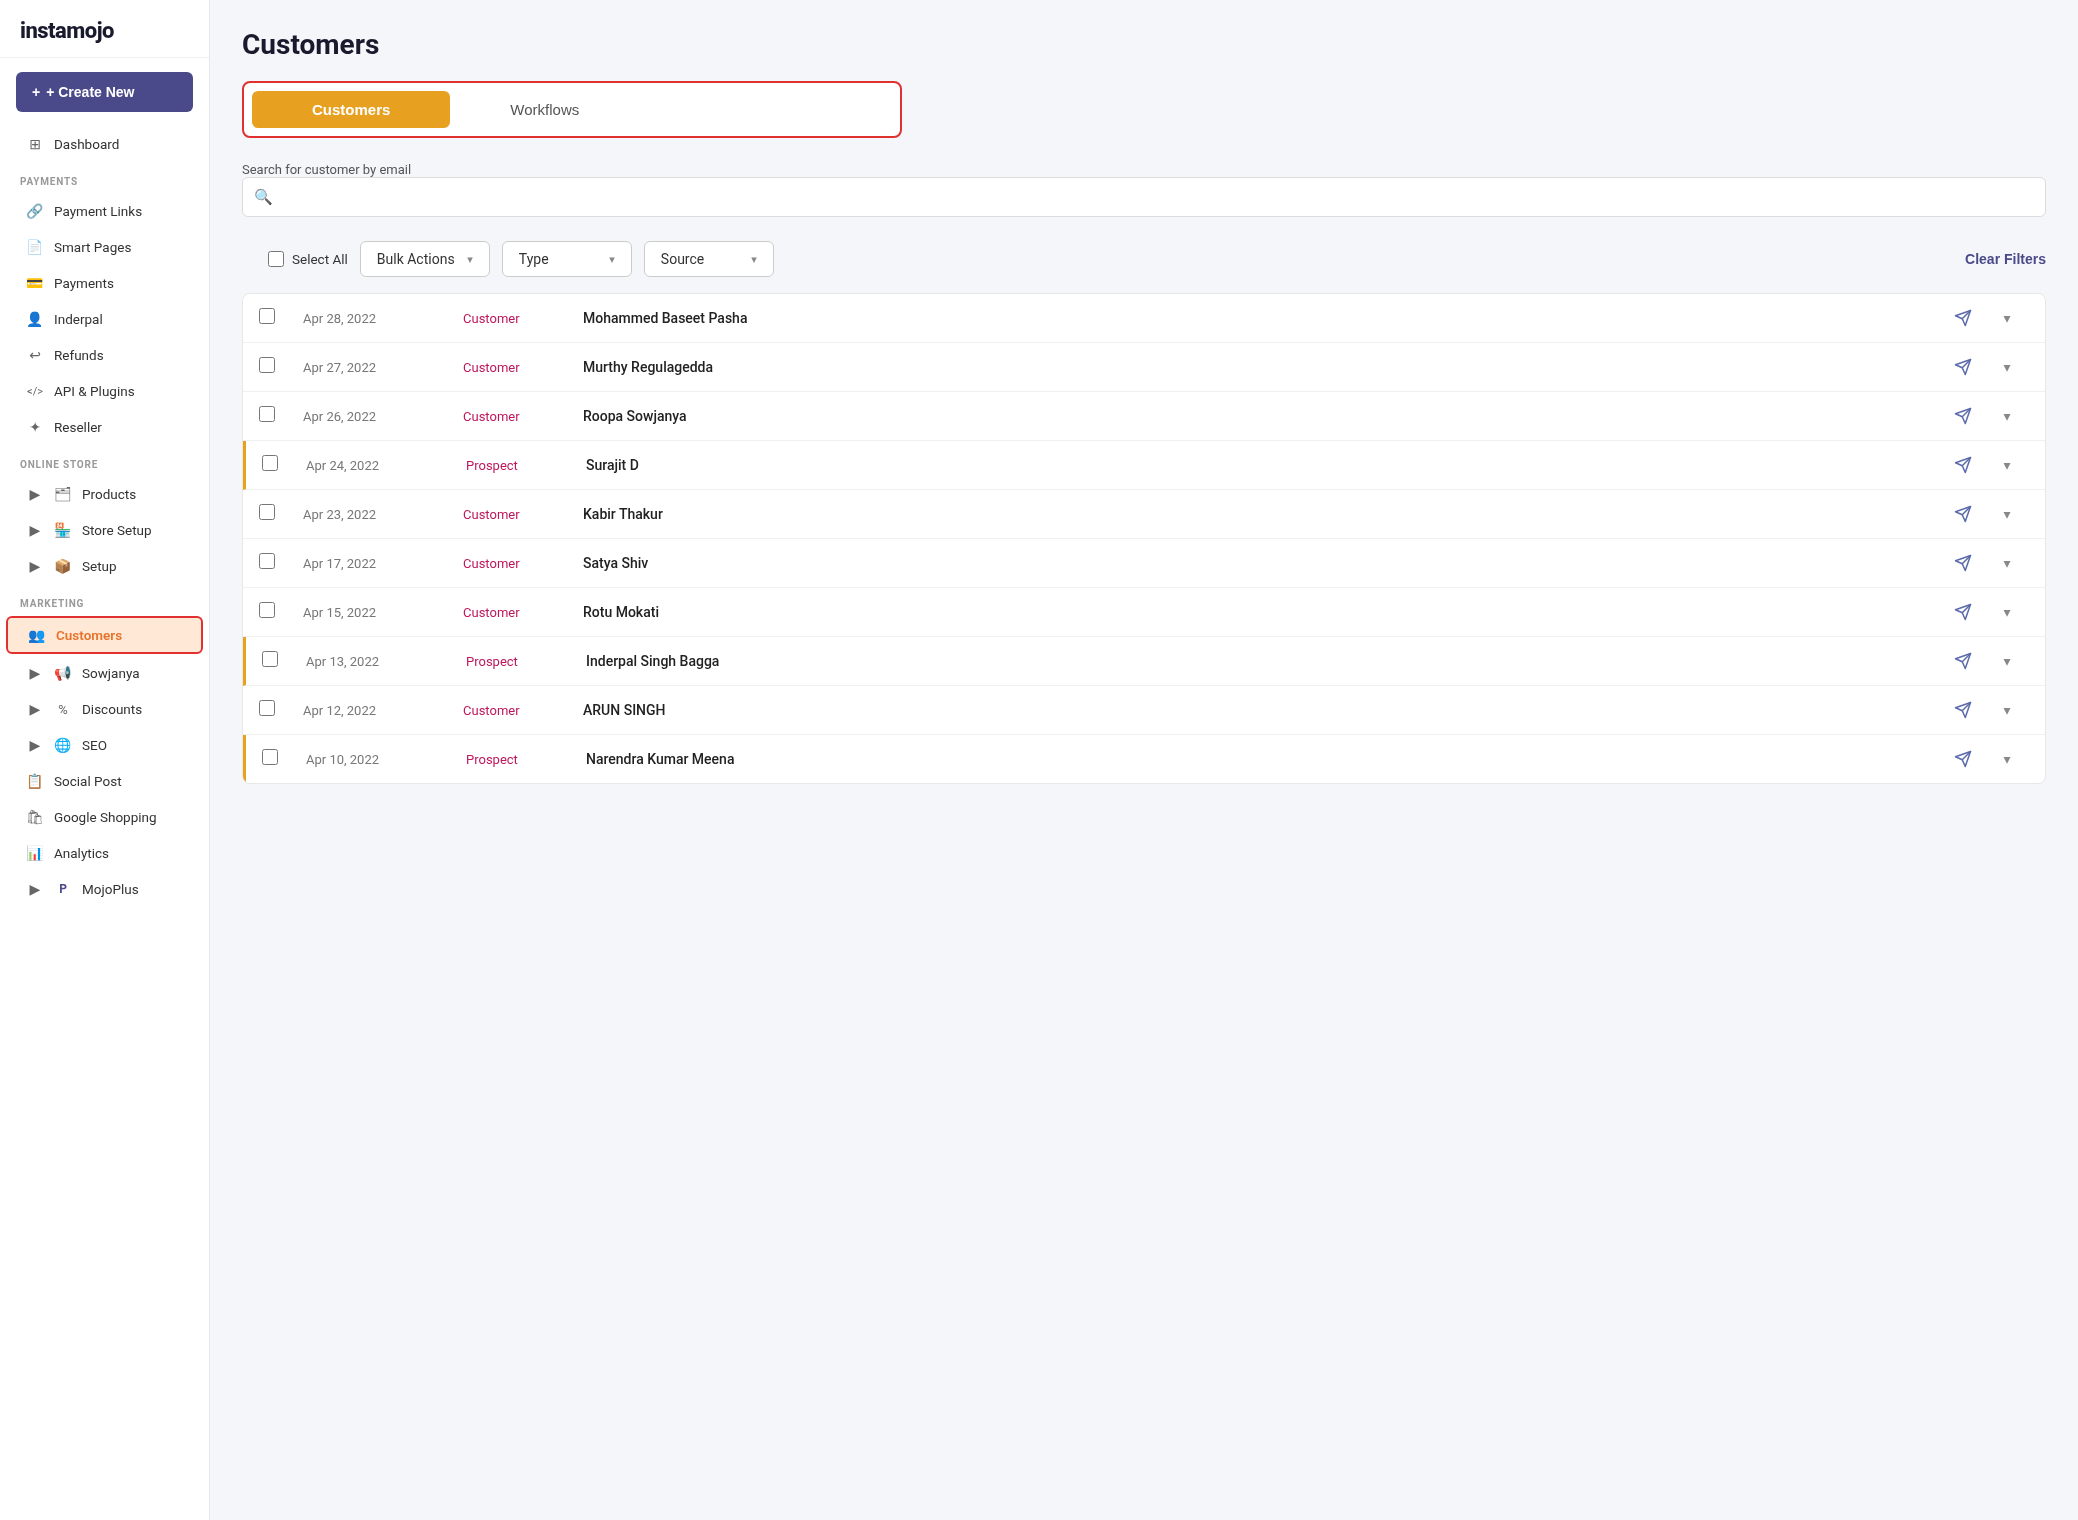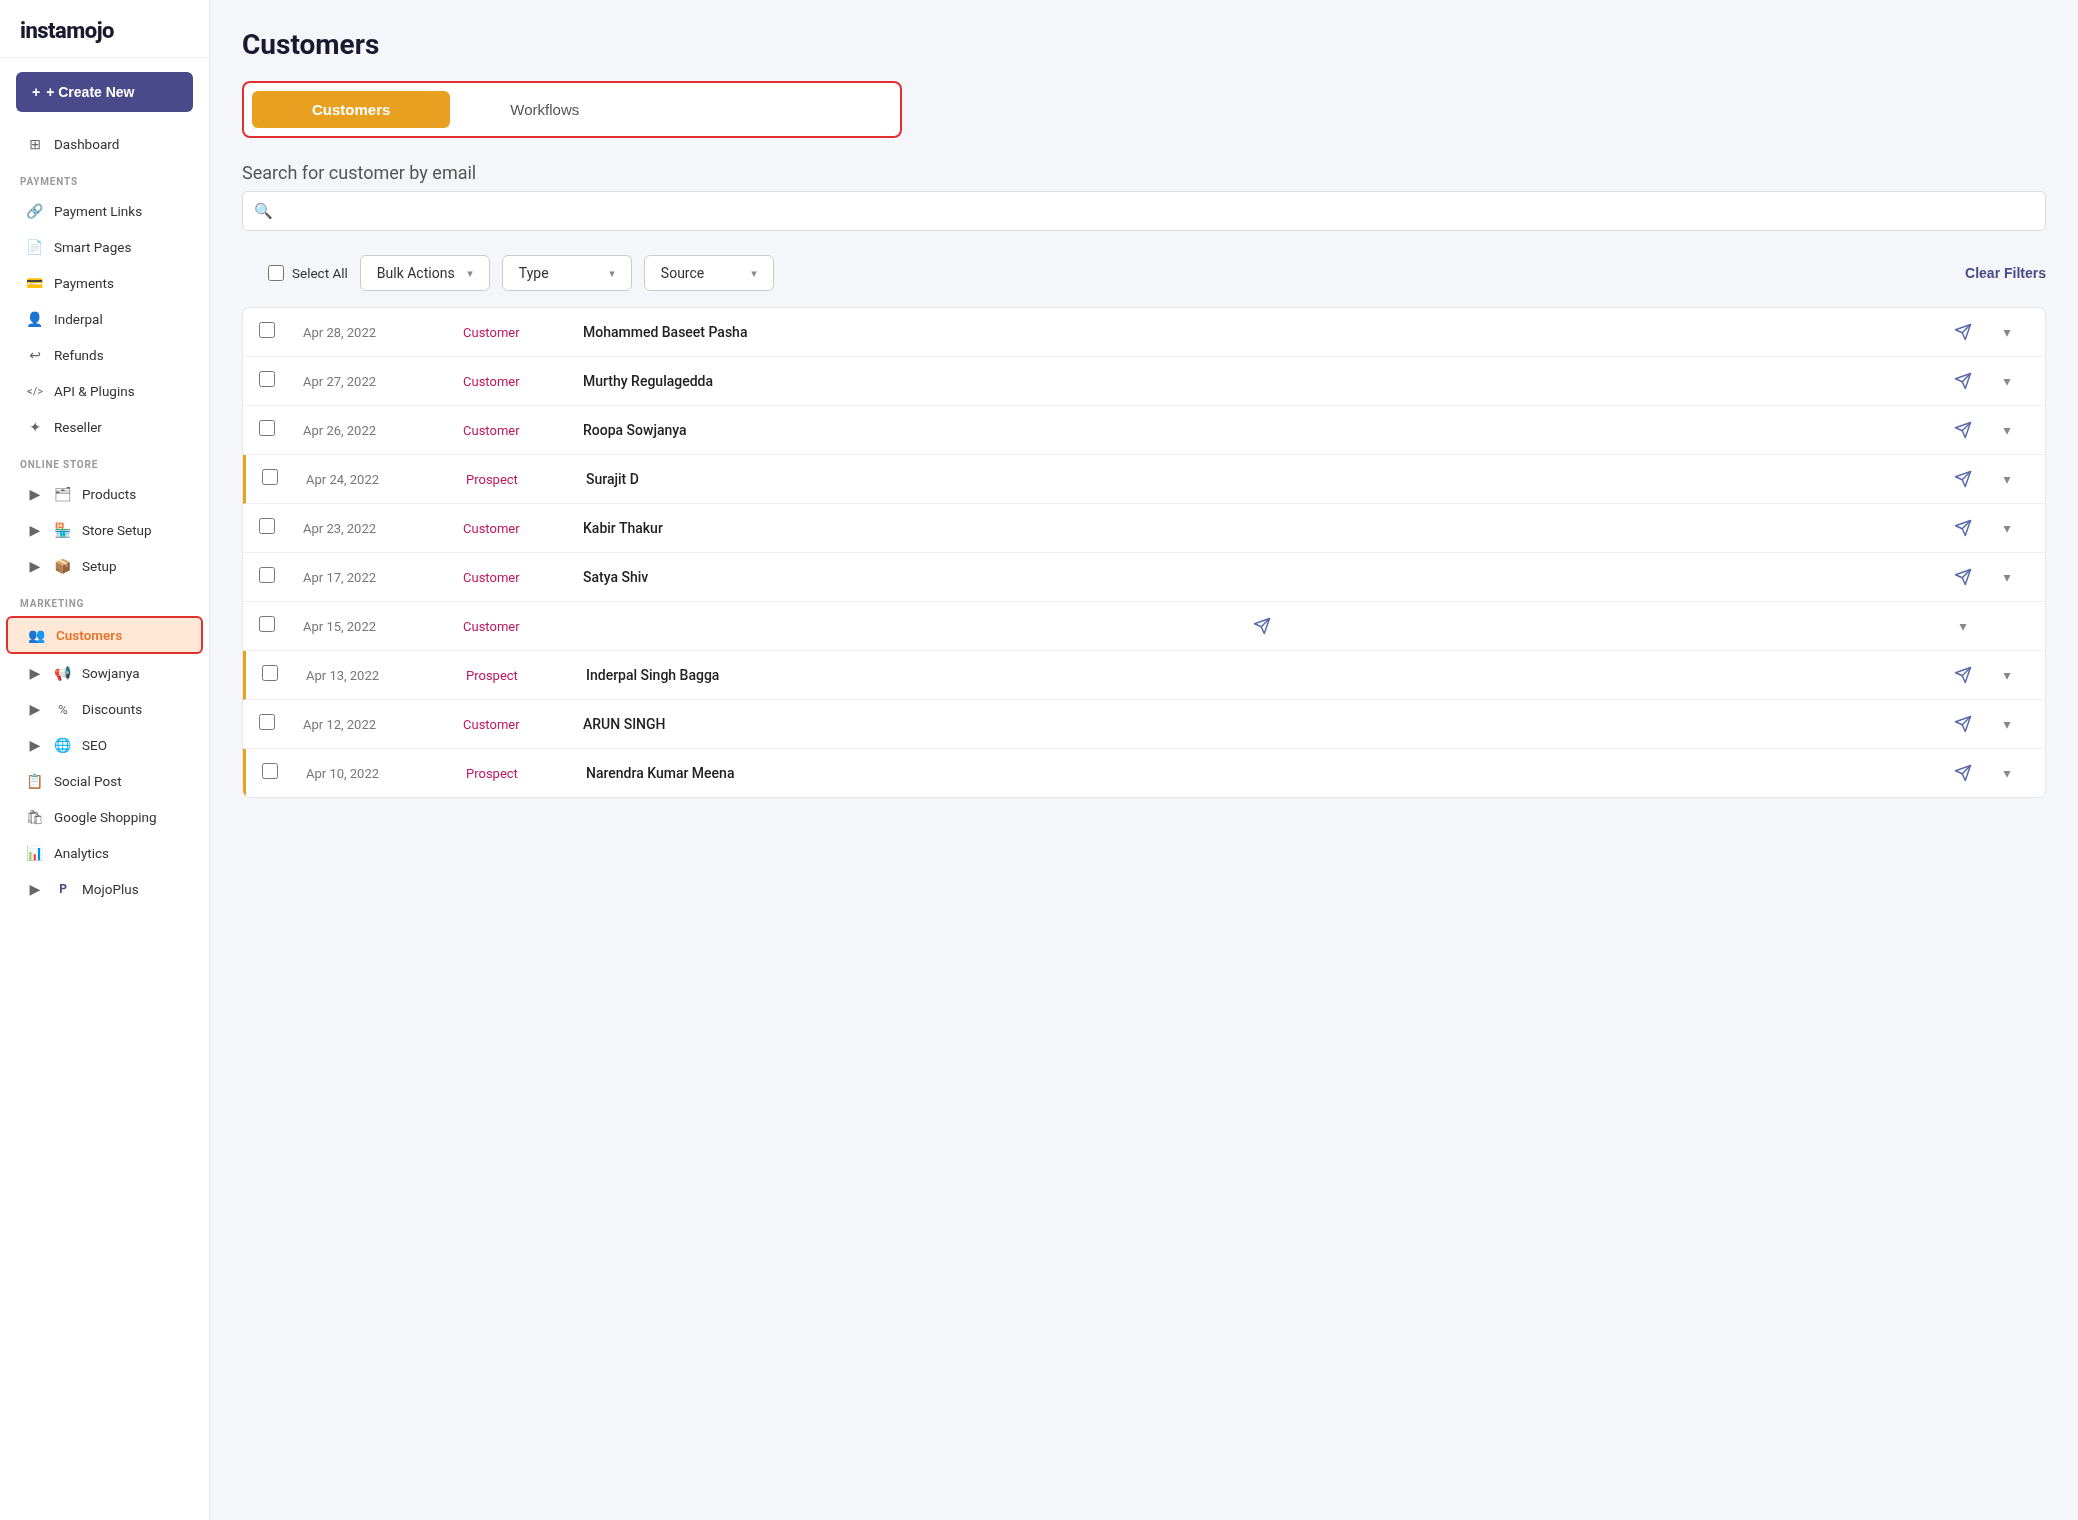--- a/index.html
+++ b/index.html
@@ -109,23 +109,22 @@
       color: #fff;
       font-weight: 600;
     }
     .tab-btn.inactive {
       background: transparent;
       color: #555;
     }
 
     
     .search-label {
-      font-size: 18px;
+      font-size: 13px;
       color: #555;
-      margin-bottom: 8px;
     }
     .search-input-wrapper {
       position: relative;
       margin-bottom: 24px;
     }
     .search-input {
       width: 100%;
       padding: 11px 16px 11px 38px;
       border: 1px solid #ddd;
       border-radius: 6px;
@@ -453,20 +452,21 @@
         </svg>
       </div>
       <div class="row-expand">▾</div>
     </div>
       <div class="table-row">
       <div>
         <input type="checkbox" style="">
       </div>
       <div class="row-date">Apr 15, 2022</div>
       <div class="row-type">Customer</div>
+      <div class="row-name">Rotu Mokati</div>
       <div class="row-action-icon">
         <svg width="18" height="18" viewBox="0 0 24 24" fill="none" stroke="#5a6aaa" stroke-width="2" stroke-linecap="round" stroke-linejoin="round">
           <line x1="22" y1="2" x2="11" y2="13"></line>
           <polygon points="22 2 15 22 11 13 2 9 22 2"></polygon>
         </svg>
       </div>
       <div class="row-expand">▾</div>
     </div>
       <div class="table-row prospect-row">
       <div>

